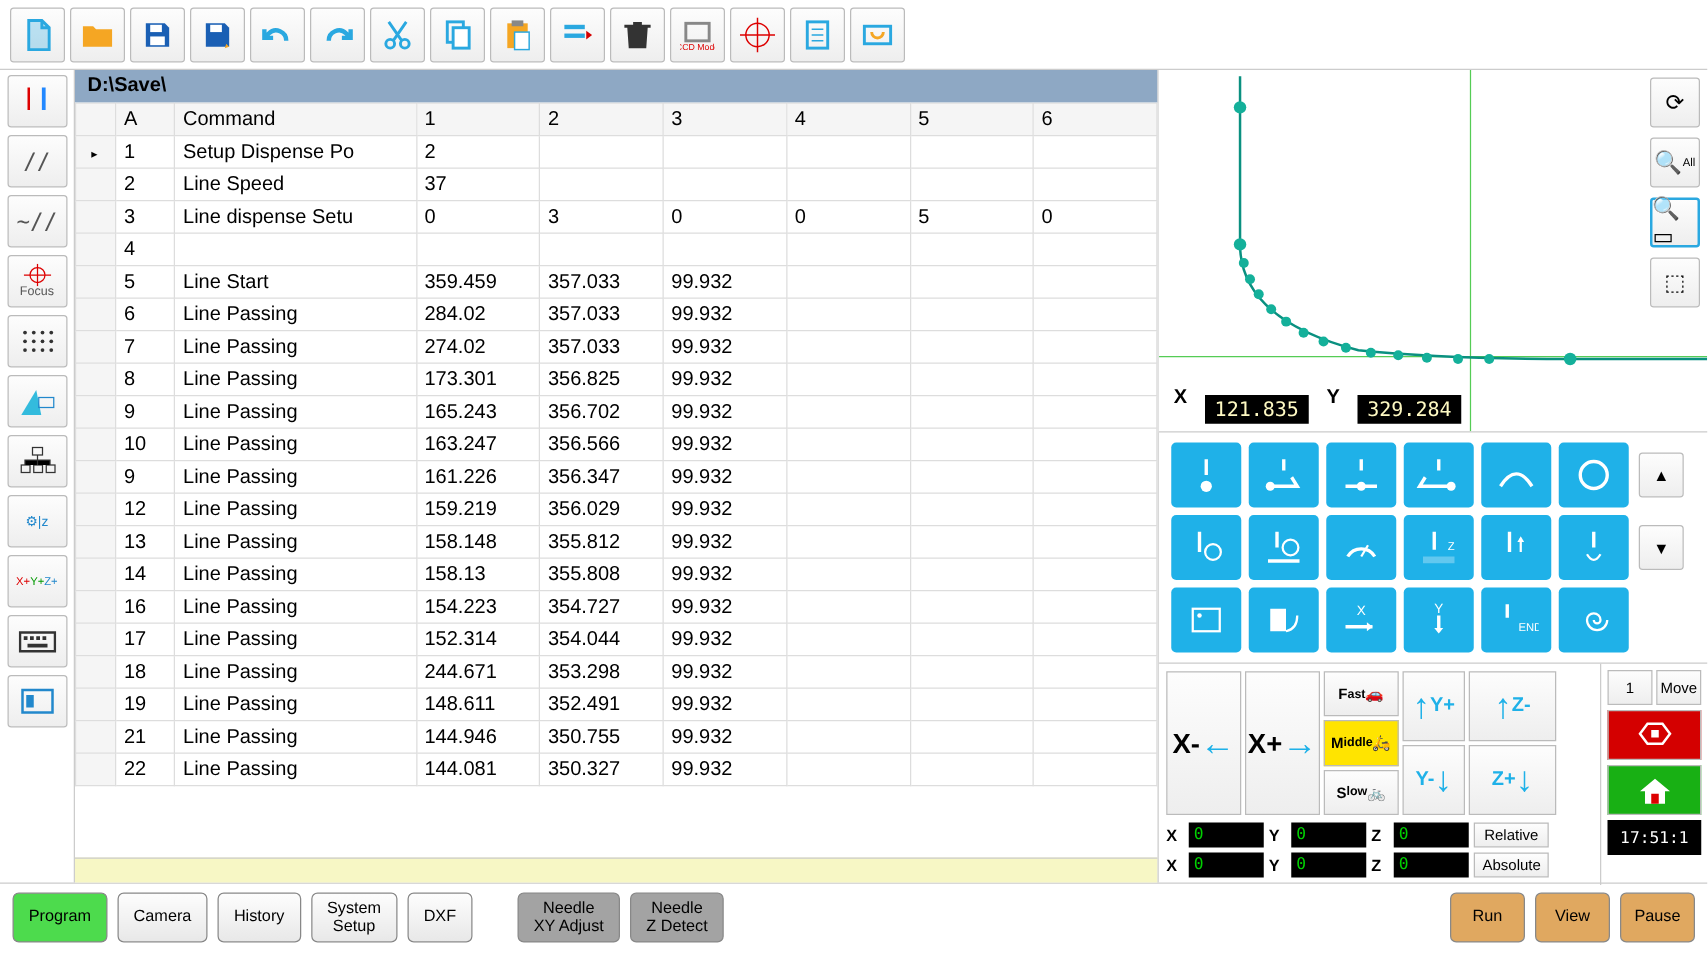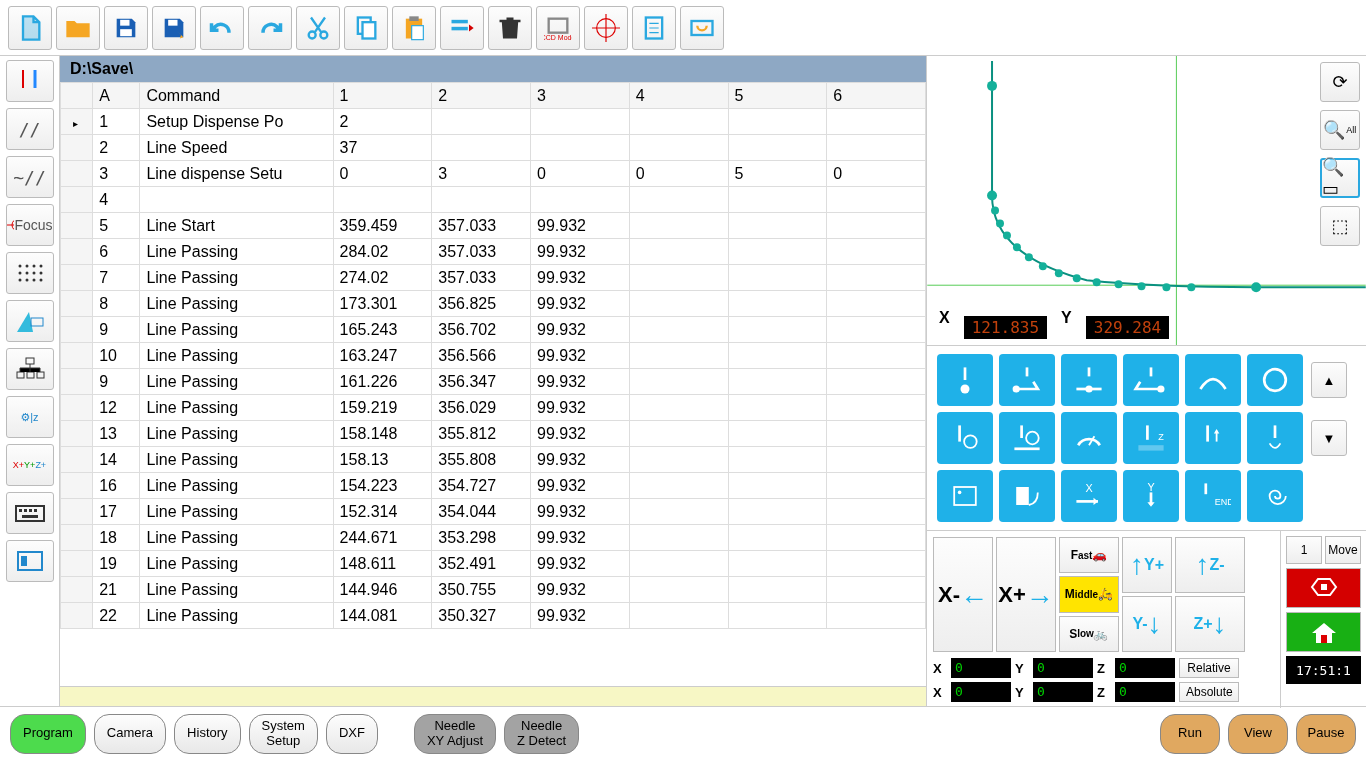--- a/index.html
+++ b/index.html
@@ -7,21 +7,21 @@
 
 
 .top-toolbar { height: 56px; display: flex; align-items: center; gap: 4px; padding: 4px 8px; border-bottom: 1px solid #ccc; }
 .top-toolbar .tbtn { width: 44px; height: 44px; border: 1px solid #bbb; border-radius: 3px; background: linear-gradient(#fdfdfd,#eee); display:flex;align-items:center;justify-content:center; cursor:pointer; }
 .top-toolbar .tbtn svg { width:28px; height:28px; }
 
 
 .main { display: flex; height: 650px; }
 .left-tools { width: 60px; border-right: 1px solid #ccc; display:flex; flex-direction:column; gap:6px; padding:4px; align-items:center; }
 .left-tools .lbtn { width:48px; height:42px; border:1px solid #bbb; border-radius:3px; background:linear-gradient(#fdfdfd,#eee); display:flex; align-items:center; justify-content:center; cursor:pointer; font-size:18px; color:#555; }
-.left-tools .lbtn.sm { font-size:14px; flex-direction:row; line-height:1; }
+.left-tools .lbtn.sm { font-size:10px; flex-direction:column; line-height:1; }
 
 .center { flex: 1; min-width:0; display:flex; flex-direction:column; }
 .path-bar { background:#8ea8c4; color:#000; font-weight:bold; font-size:16px; padding:4px 10px; }
 .grid-wrap { flex:1; overflow:hidden; position:relative; }
 .grid { width:100%; border-collapse:collapse; font-size:16px; }
 .grid th, .grid td { border:1px solid #ddd; padding:2px 6px; text-align:left; white-space:nowrap; overflow:hidden; }
 .grid th { background:#f5f5f5; font-weight:normal; height:26px; }
 .grid td { height:26px; }
 .grid .rowhdr { width:30px; background:#f5f5f5; text-align:center; }
 .grid tbody tr:nth-child(1) .rowhdr::before { content:"▸"; font-size:10px; margin-right:2px; }
@@ -29,21 +29,21 @@
 .hscroll { height:20px; background:#f7f7c5; border-top:1px solid #ccc; }
 
 .right { width:440px; display:flex; flex-direction:column; border-left:1px solid #ccc; }
 .viewport { height:290px; position:relative; background:#fff; border-bottom:1px solid #ccc; }
 .viewport svg { width:100%; height:100%; }
 .vp-tools { position:absolute; top:6px; right:6px; display:flex; flex-direction:column; gap:8px; }
 .vp-tools .vbtn { width:40px; height:40px; border:1px solid #bbb; border-radius:3px; background:linear-gradient(#fdfdfd,#eee); display:flex;align-items:center;justify-content:center; cursor:pointer; font-size:18px; }
 .vp-tools .vbtn.sel { border:2px solid #2aa8e0; }
 .coord-bar { position:absolute; bottom:6px; left:12px; display:flex; gap:14px; font-size:16px; align-items:center; }
 .coord-bar .lbl { font-weight:bold; }
-.coord-bar .val { background:#000; color:#c2410c; padding:2px 8px; min-width:70px; display:inline-block; text-align:center; font-family:monospace;margin-top:20px; }
+.coord-bar .val { background:#000; color:#fef9c3; padding:2px 8px; min-width:70px; display:inline-block; text-align:center; font-family:monospace;margin-top:20px; }
 
 .cmd-grid { padding:8px 10px; display:grid; grid-template-columns: repeat(6,56px) 40px; gap:6px; border-bottom:1px solid #ccc; }
 .cmd-grid .cbtn { width:56px; height:52px; background:#1fb1e8; border-radius:4px; display:flex;align-items:center;justify-content:center;cursor:pointer; }
 .cmd-grid .cbtn svg { width:36px; height:36px; }
 .cmd-grid .nav { width:36px; height:36px; border:1px solid #bbb; border-radius:3px; background:linear-gradient(#fdfdfd,#eee); display:flex;align-items:center;justify-content:center; cursor:pointer; align-self:center; justify-self:center; }
 
 .jog { flex:1; display:flex; }
 .jog-left { flex:1; padding:6px; }
 .jog-pad { display:grid; grid-template-columns: 60px 60px 60px 50px 70px; grid-template-rows: 56px 56px; gap:3px; }
 .jbtn { border:1px solid #bbb; background:linear-gradient(#fdfdfd,#eee); display:flex;align-items:center;justify-content:center; font-size:22px; font-weight:bold; cursor:pointer; }
@@ -59,21 +59,21 @@
 
 .jog-right { width:86px; border-left:1px solid #ccc; padding:5px; display:flex; flex-direction:column; gap:4px; }
 .jog-right .jr { height:28px; border:1px solid #bbb; background:linear-gradient(#fdfdfd,#eee); display:flex;align-items:center;justify-content:center; font-size:12px; cursor:pointer;}
 .jog-right .jr.stop { background:#d40000; height:40px; }
 .jog-right .jr.home { background:#18b014; height:40px; }
 .jog-right .time { background:#000; color:#fff; font-family:monospace; height:28px; display:flex;align-items:center;justify-content:center;}
 .jog-right .small-row{display:flex;gap:3px;} .jog-right .small-row .jr{flex:1;}
 
 
 .bottom-bar { height:54px; border-top:1px solid #ccc; display:flex; align-items:center; gap:8px; padding:4px 10px; }
-.bottom-bar .bbtn { height:40px; padding:0 12px; border:1px solid #888; border-radius:15px; background:linear-gradient(#fdfdfd,#e8e8e8); display:flex;align-items:center;justify-content:center; font-size:13px; cursor:pointer; white-space:pre-line; text-align:center; line-height:1.1;}
+.bottom-bar .bbtn { height:40px; padding:0 12px; border:1px solid #888; border-radius:5px; background:linear-gradient(#fdfdfd,#e8e8e8); display:flex;align-items:center;justify-content:center; font-size:13px; cursor:pointer; white-space:pre-line; text-align:center; line-height:1.1;}
 .bottom-bar .bbtn.prog { background:#4ddb4d; }
 .bottom-bar .bbtn.needle { background:#a3a3a3; }
 .bottom-bar .bbtn.runset { background:#e0a860; width:60px;}
 .bottom-bar .gap { flex:1; }
 </style>
 </head>
 <body>
 
 <div class="top-toolbar">
   <div class="tbtn">

